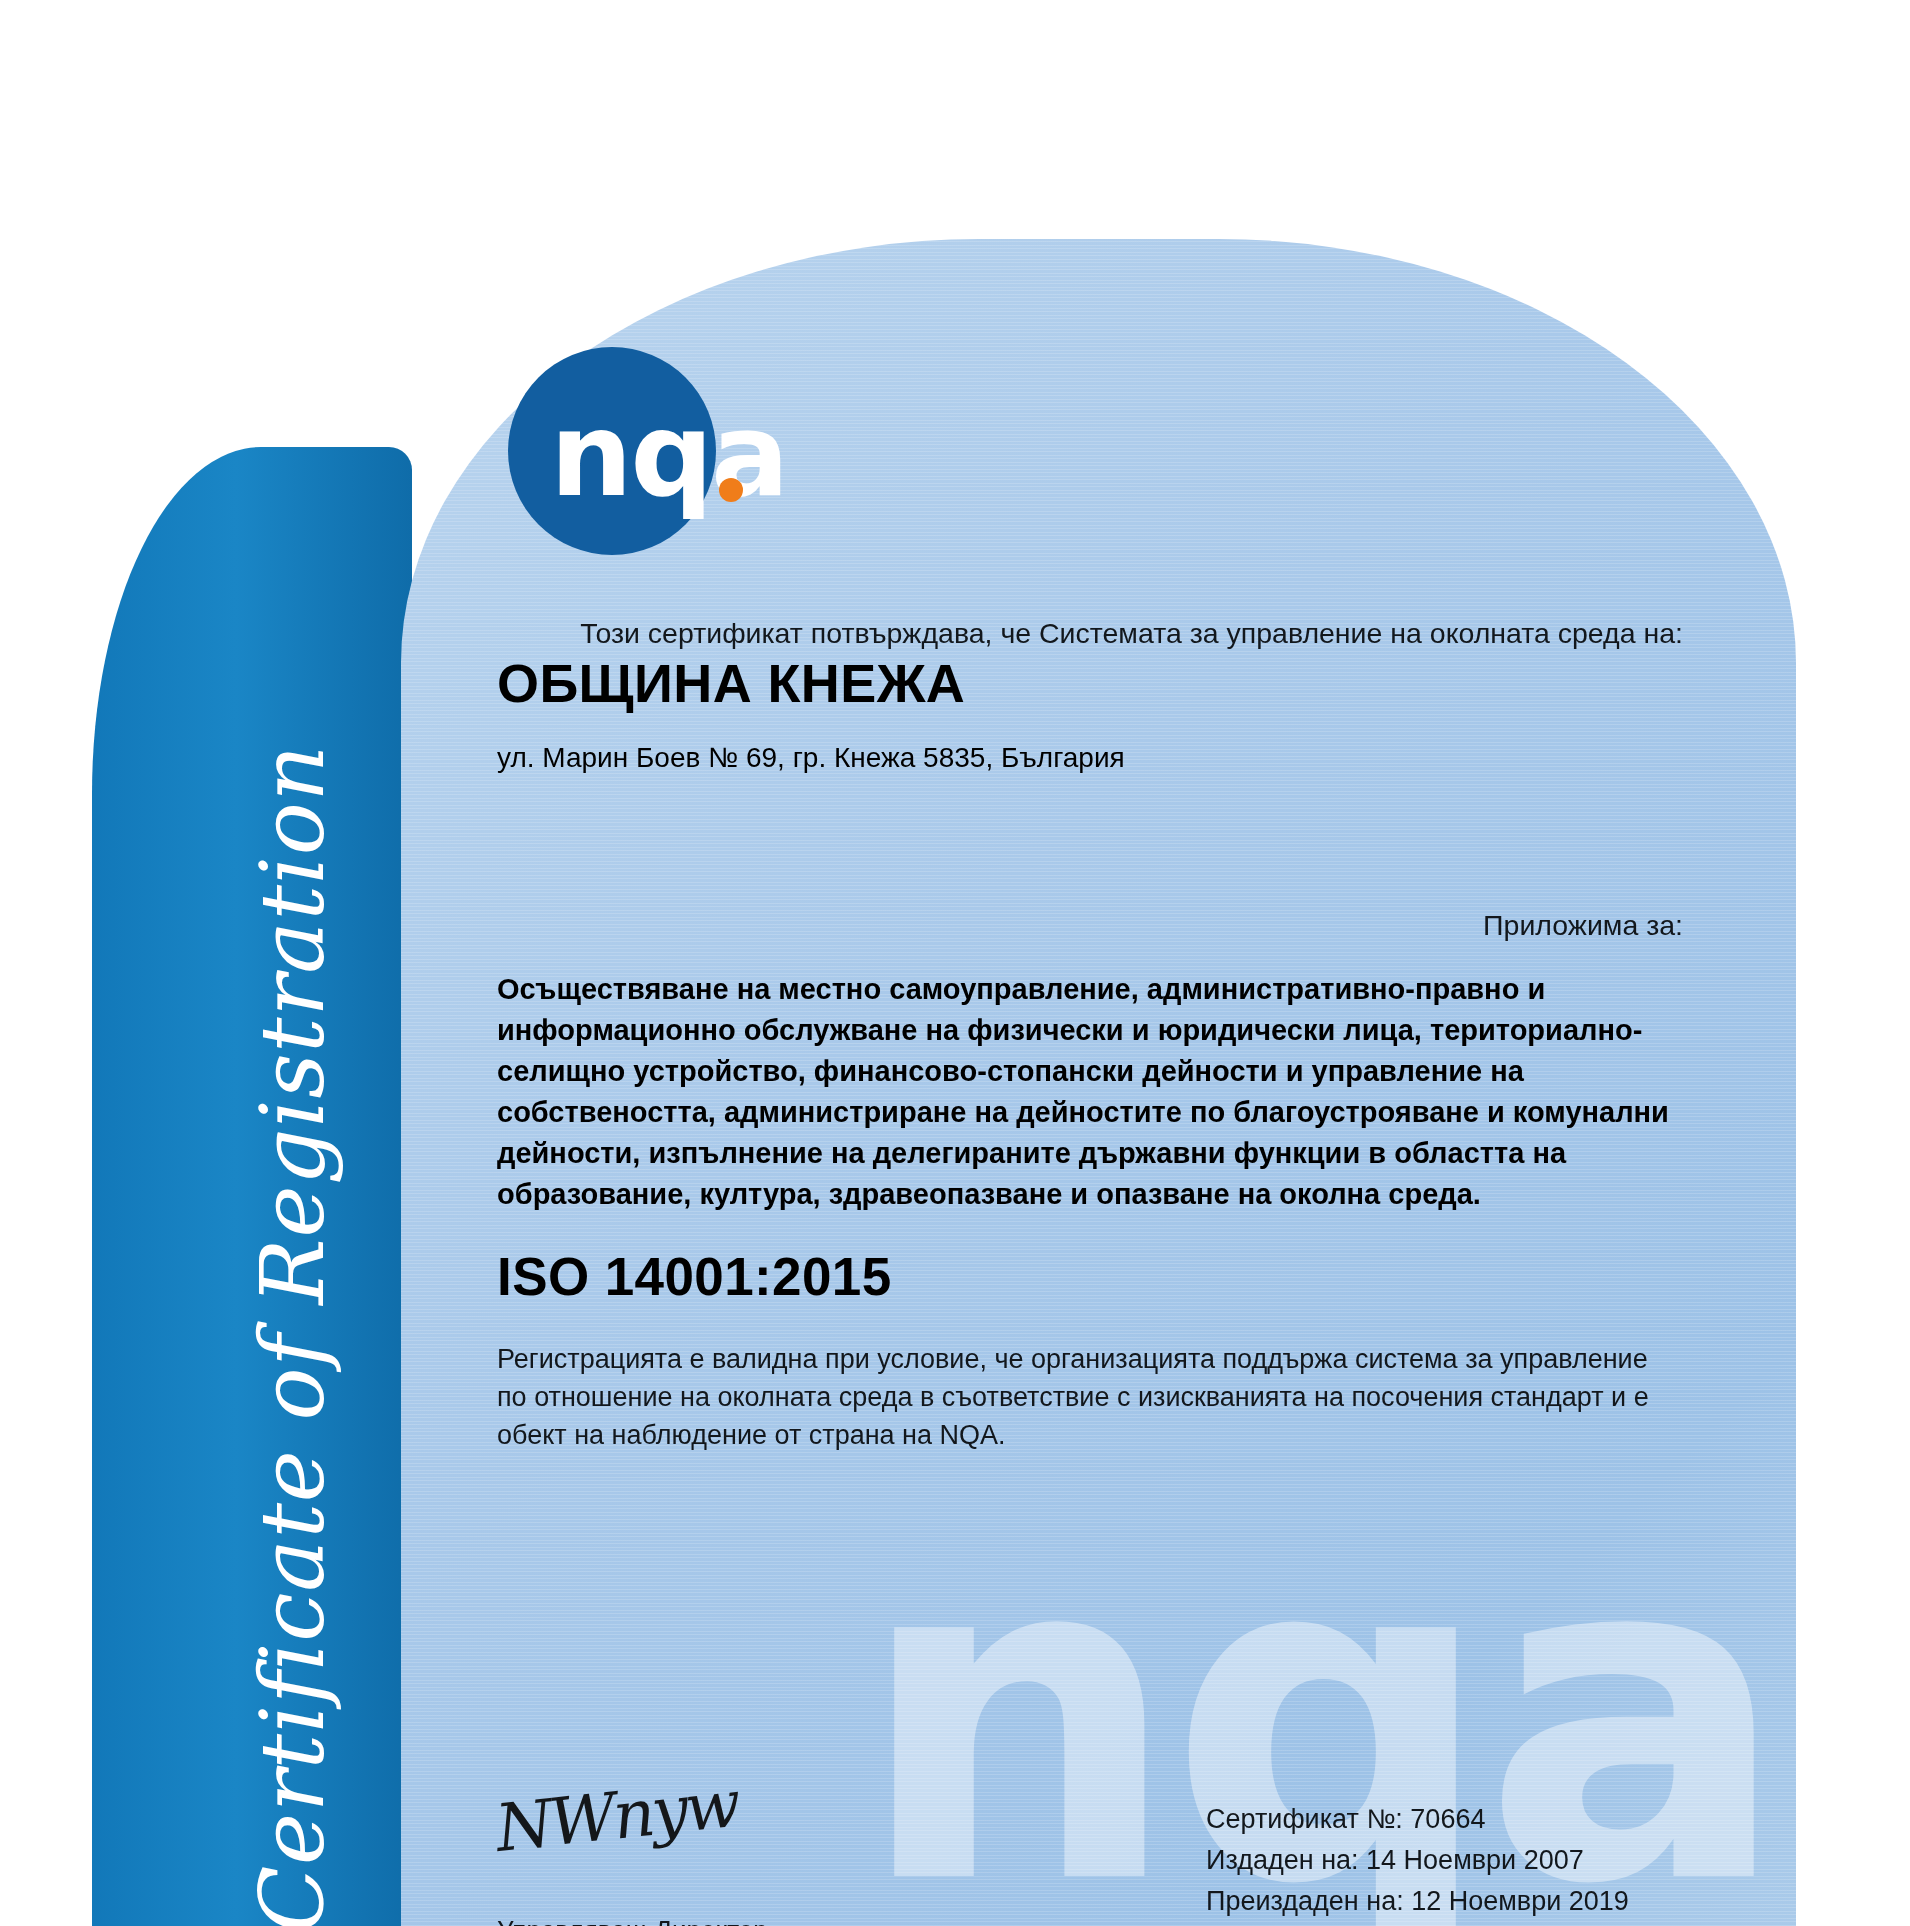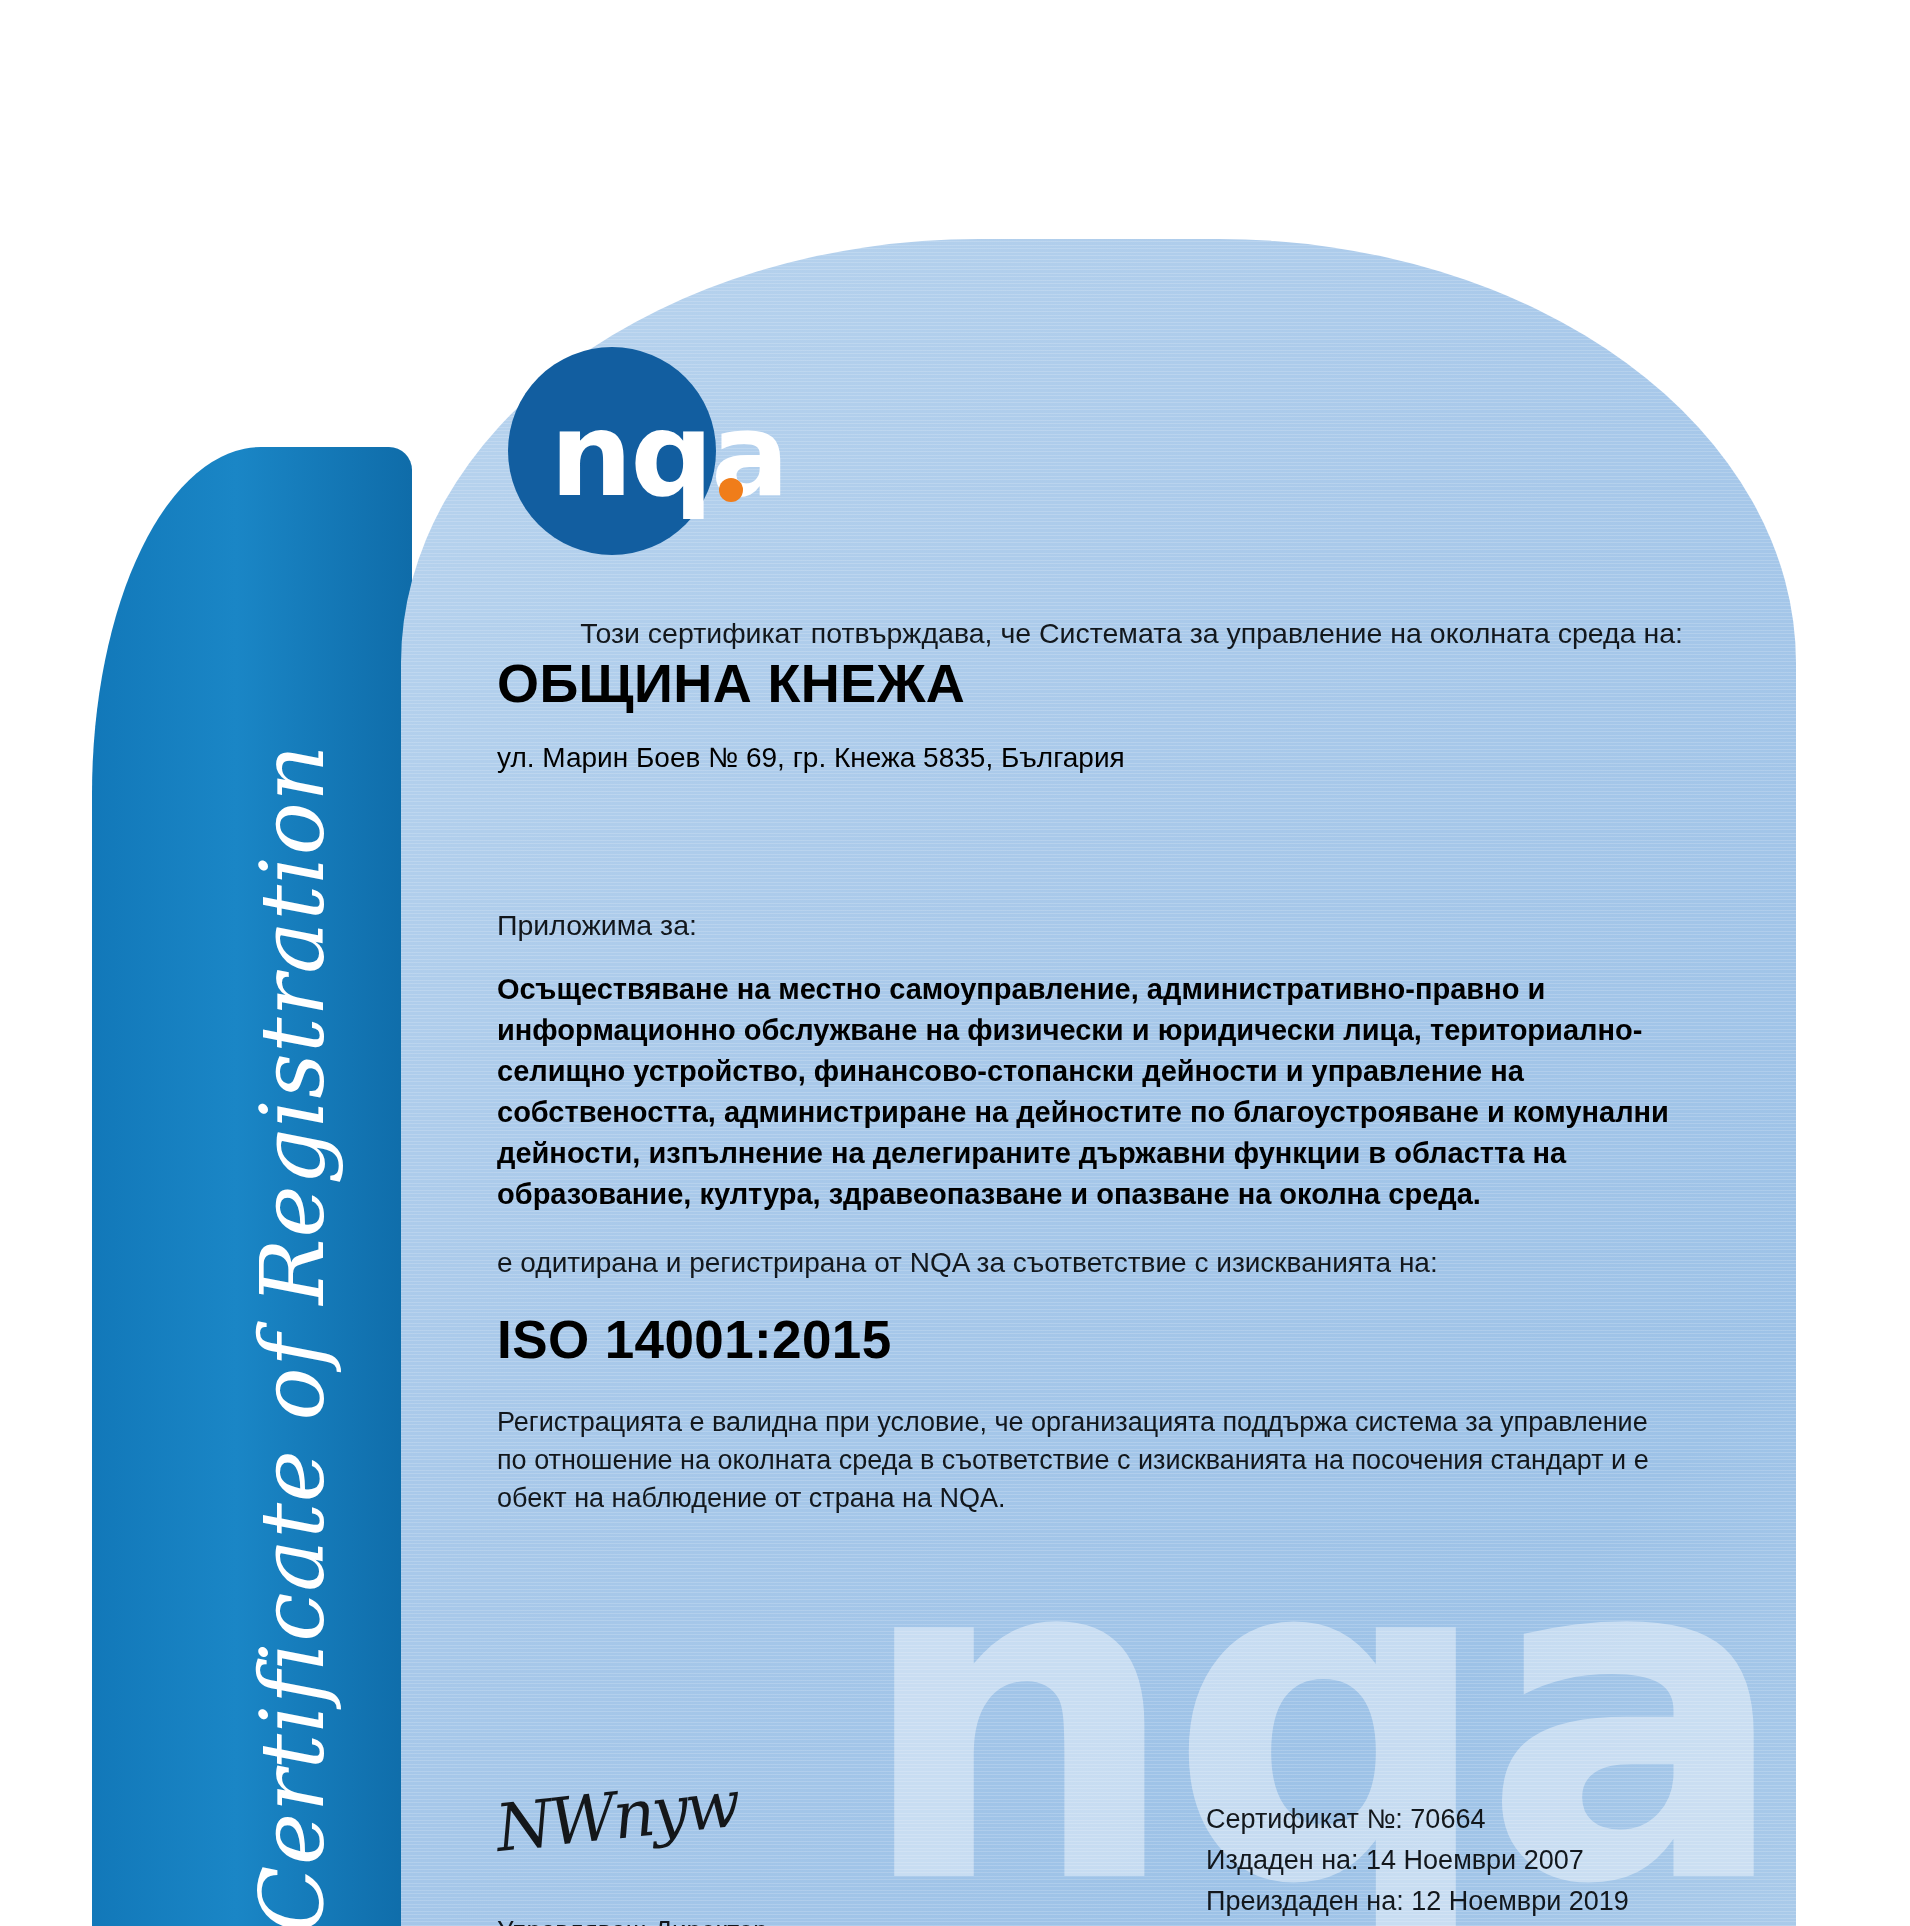--- a/index.html
+++ b/index.html
@@ -148,20 +148,21 @@
   }
   .org-addr {
     margin-top: 28px;
     font-size: 28px;
     color: #000000;
   }
   .applicable-label {
     margin-top: 135px;
     font-size: 28.5px;
     color: #12171c;
+    text-align: right;
   }
   .scope {
     margin-top: 27px;
     font-size: 29px;
     font-weight: bold;
     line-height: 1.42;
     color: #000000;
     width: 1179px;
   }
   .audited-line {
@@ -243,21 +244,20 @@
     <div class="line-intro">Този сертификат потвърждава, че Системата за управление на околната среда на:</div>
 
     <div class="org-name">ОБЩИНА КНЕЖА</div>
 
     <div class="org-addr">ул. Марин Боев № 69, гр. Кнежа 5835, България</div>
 
     <div class="applicable-label">Приложима за:</div>
 
     <div class="scope">Осъществяване на местно самоуправление, административно-правно и информационно обслужване на физически и юридически лица, териториално-селищно устройство, финансово-стопански дейности и управление на собствеността, администриране на дейностите по благоустрояване и комунални дейности, изпълнение на делегираните държавни функции в областта на образование, култура, здравеопазване и опазване на околна среда.</div>
 
-    <div class="audited-line">е одитирана и регистрирана от NQA за съответствие с изискванията на:</div>
 
     <div class="standard">ISO 14001:2015</div>
 
     <div class="validity">Регистрацията е валидна при условие, че организацията поддържа система за управление по отношение на околната среда в съответствие с изискванията на посочения стандарт и е обект на наблюдение от страна на NQA.</div>
   </div>
 
   <div class="sig-block">
     <div class="signature">NWnyw</div>
     <div class="sig-title">Управляващ Директор</div>
   </div>

